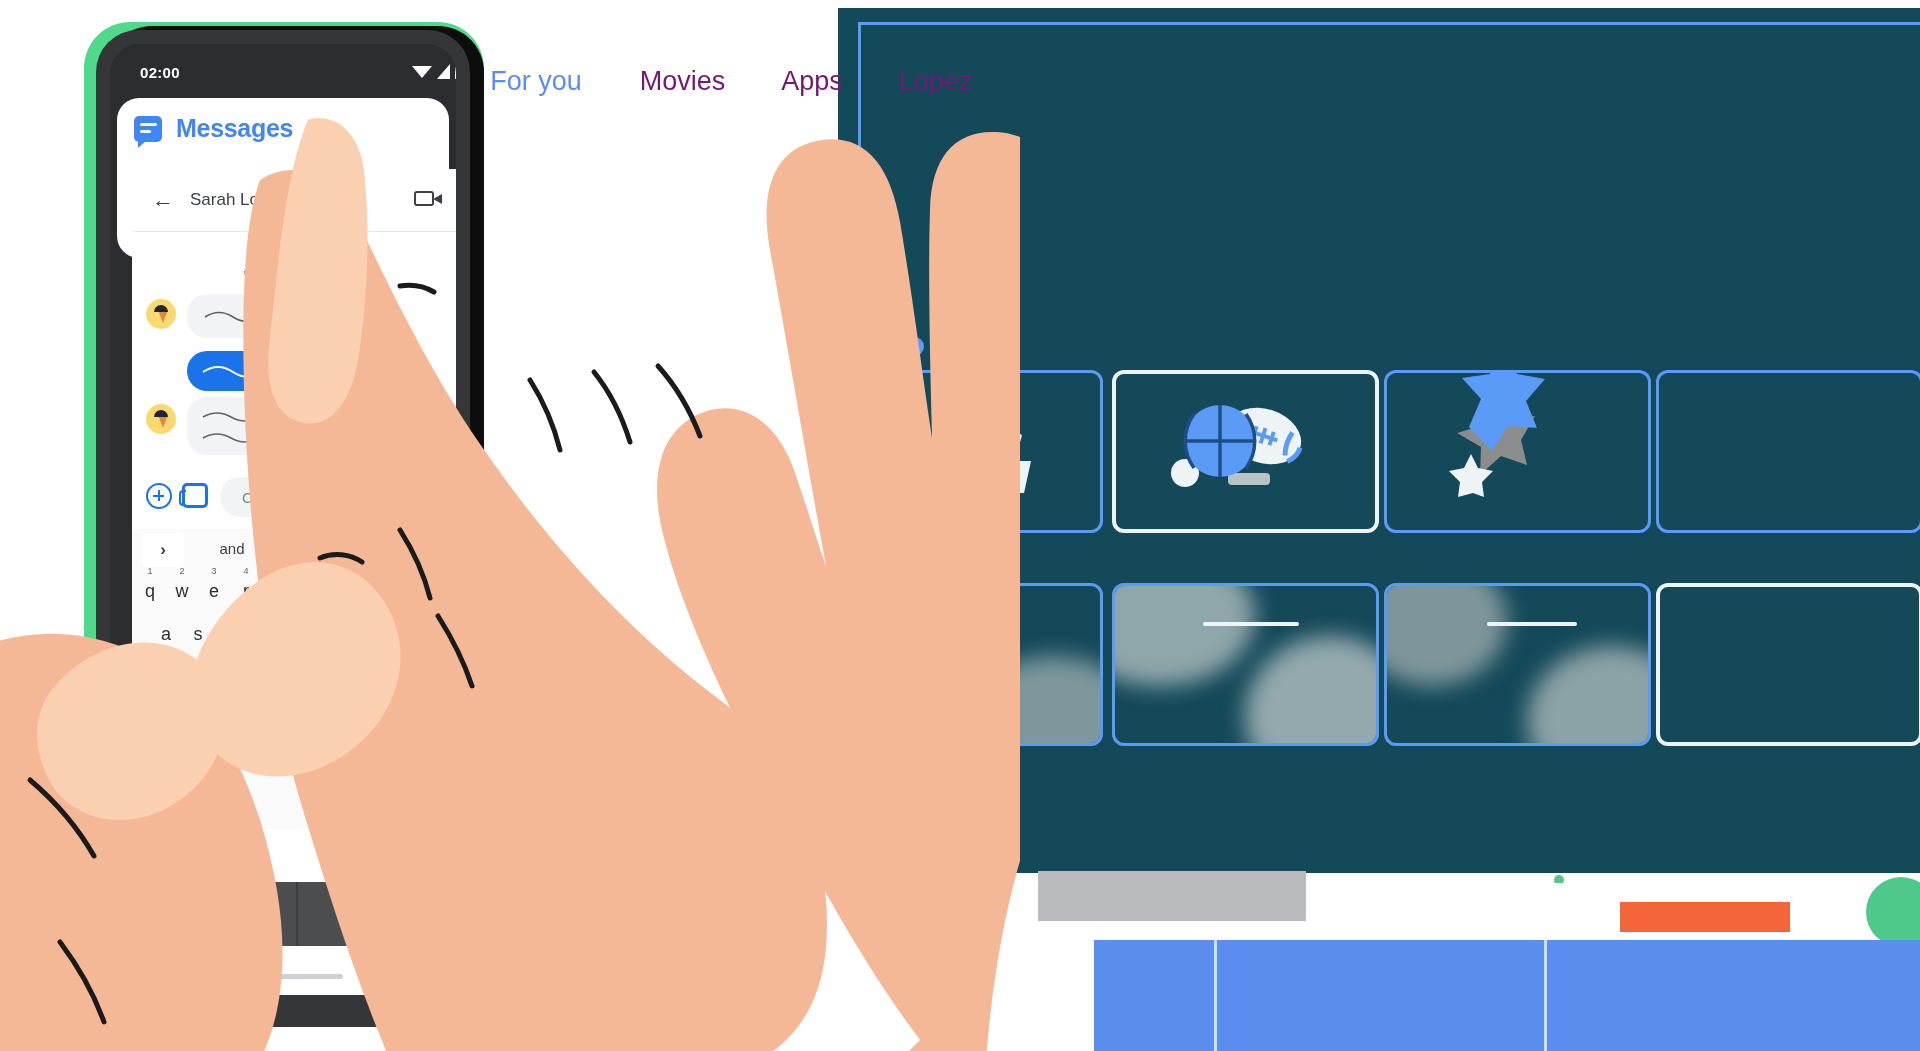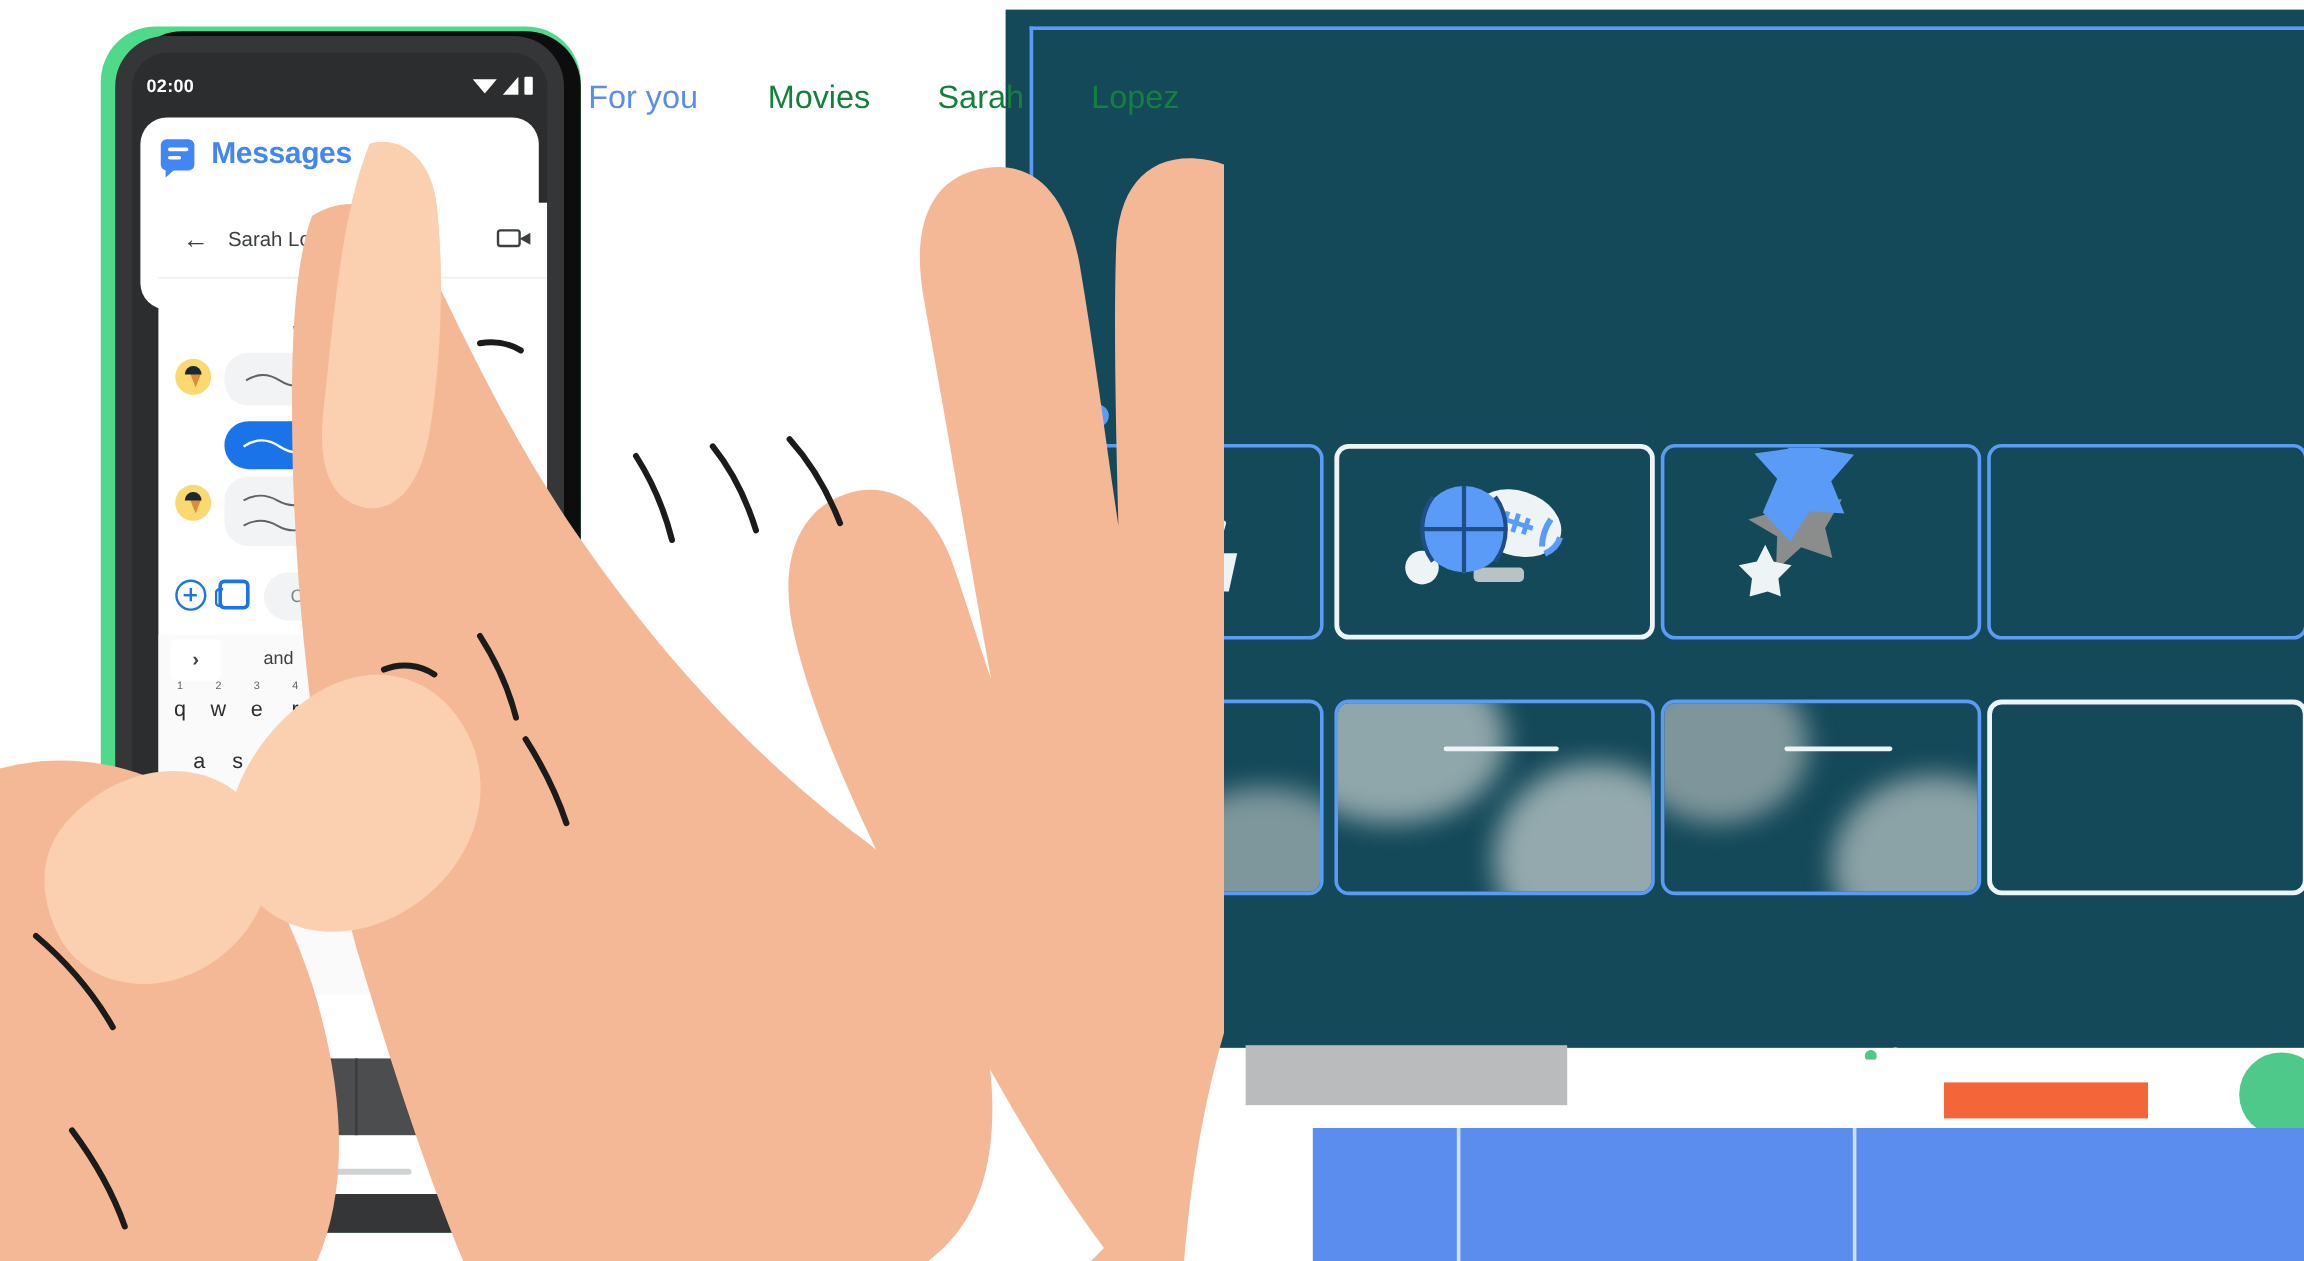--- a/index.html
+++ b/index.html
@@ -11,21 +11,21 @@
   #tv-inner{position:absolute;left:20px;top:14px;right:0;bottom:0;border-top:3px solid #5b9bf8;border-left:3px solid #5b9bf8;background:#14495a;}
   #tv-nav{position:absolute;left:80px;top:55px;display:flex;align-items:center;gap:0px;}
   .tv-brand{color:#ffffff;font-size:31px;font-weight:bold;letter-spacing:-.6px;margin-right:80px;white-space:nowrap;}
   .tv-search{display:flex;align-items:center;gap:13px;color:#ffffff;font-size:27px;margin-right:28px;white-space:nowrap;}
   .assist-ico{position:relative;width:24px;height:24px;display:inline-block;}
   .assist-ico i{position:absolute;background:#ffffff;border-radius:50%;display:block;}
   .assist-ico i:nth-child(1){width:12px;height:12px;left:0;top:2px;}
   .assist-ico i:nth-child(2){width:7px;height:7px;left:15px;top:0px;}
   .assist-ico i:nth-child(3){width:6px;height:6px;left:14px;top:11px;}
   .assist-ico i:nth-child(4){width:9px;height:9px;left:3px;top:15px;}
-  .tv-tab{color:#15803d;font-size:27px;padding:0 28px;white-space:nowrap;}
+  .tv-tab{color:#701a75;font-size:27px;padding:0 28px;white-space:nowrap;}
   .tv-tab.active{background:#ffffff;color:#5b8def;border-radius:30px;padding:11px 30px;}
 
   .row-label{position:absolute;height:19px;border-radius:10px;background:#5b9bf8;}
   #lbl1{left:838px;top:337px;width:86px;}
   #lbl2{left:838px;top:553px;width:172px;}
   #lbl3{left:838px;top:793px;width:86px;}
 
   .card{position:absolute;border-radius:12px;box-sizing:border-box;background:#14495a;overflow:hidden;}
   .card.blue{border:3px solid #5b9bf8;}
   .card.white{border:4px solid #eef3f5;}
@@ -49,21 +49,21 @@
   #band-blue{position:absolute;left:1094px;top:940px;width:826px;height:111px;background:#5b8def;}
   #band-blue .div{position:absolute;top:0;width:3px;height:111px;background:#cfe0ff;}
 
   
   #phone-green{position:absolute;left:84px;top:22px;width:400px;height:1005px;border-radius:46px;background:#4fd98b;}
   #phone-black-edge{position:absolute;left:106px;top:26px;width:378px;height:1001px;border-radius:46px;background:#0d0d0d;}
   #phone-body{position:absolute;left:96px;top:30px;width:374px;height:997px;border-radius:42px;background:#343637;overflow:hidden;}
   #phone-screen{position:absolute;left:14px;top:14px;width:346px;height:951px;border-radius:30px;background:#2b2d2e;overflow:hidden;}
   #notch-dot{position:absolute;left:236px;top:33px;width:11px;height:11px;border-radius:50%;background:#111;}
   #notch-bar{position:absolute;left:262px;top:36px;width:86px;height:7px;border-radius:4px;background:#111;}
-  #statusbar{position:absolute;left:0;top:0;width:346px;height:62px;background:#2b2d2e;color:#fff;}
+  #statusbar{position:absolute;left:18px;top:0;width:346px;height:62px;background:#2b2d2e;color:#fff;}
   #clock{position:absolute;left:12px;top:20px;font-size:15px;font-weight:bold;color:#fff;letter-spacing:.3px;}
   #status-icons{position:absolute;right:12px;top:20px;display:flex;gap:5px;align-items:center;}
   .si{display:block;}
   .si.wifi{width:0;height:0;border-left:10px solid transparent;border-right:10px solid transparent;border-top:12px solid #fff;}
   .si.sig{width:0;height:0;border-left:13px solid transparent;border-bottom:15px solid #fff;}
   .si.bat{width:7px;height:15px;background:#fff;border-radius:1px;}
 
   #app-sheet{position:absolute;left:7px;top:54px;width:332px;height:160px;background:#ffffff;border-radius:22px;}
   #msg-head{position:absolute;left:24px;top:70px;display:flex;align-items:center;gap:14px;}
   #msg-icon{width:28px;height:26px;background:#4285f4;border-radius:5px;position:relative;}
@@ -142,21 +142,21 @@
       <span class="assist-ico">
           <i></i>
           <i></i>
           <i></i>
           <i></i>
         </span>
       <span>Search</span>
     </div>
     <div class="tv-tab active">For you</div>
     <div class="tv-tab">Movies</div>
-    <div class="tv-tab">Sarah</div>
+    <div class="tv-tab">Apps</div>
     <div class="tv-tab">Lopez</div>
   </div>
 
   <div class="row-label" id="lbl1"></div>
   <div class="row-label" id="lbl2"></div>
   <div class="row-label" id="lbl3"></div>
 
   <div class="card blue r1 c1">
     <svg width="267" height="157" viewBox="0 0 267 157">
       <rect x="117" y="33" width="15" height="9" rx="2" fill="#e8eef0"></rect>

